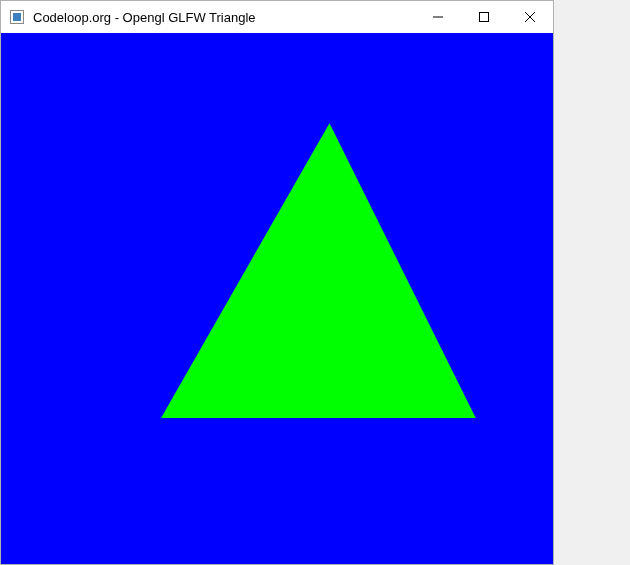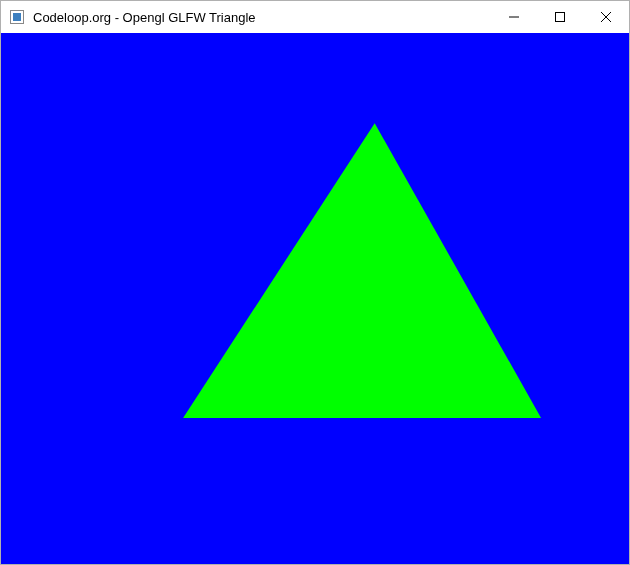--- a/index.html
+++ b/index.html
@@ -8,21 +8,21 @@
       box-sizing: border-box;
     }
     body {
       width: 630px;
       height: 565px;
       font-family: "Segoe UI", Tahoma, sans-serif;
       background: #f0f0f0;
       overflow: hidden;
     }
     .window {
-      width: 630px;
+      width: 554px;
       height: 565px;
       border: 1px solid #b0b0b0;
       display: flex;
       flex-direction: column;
       background: #ffffff;
     }
     .titlebar {
       height: 32px;
       background: #ffffff;
       display: flex;

